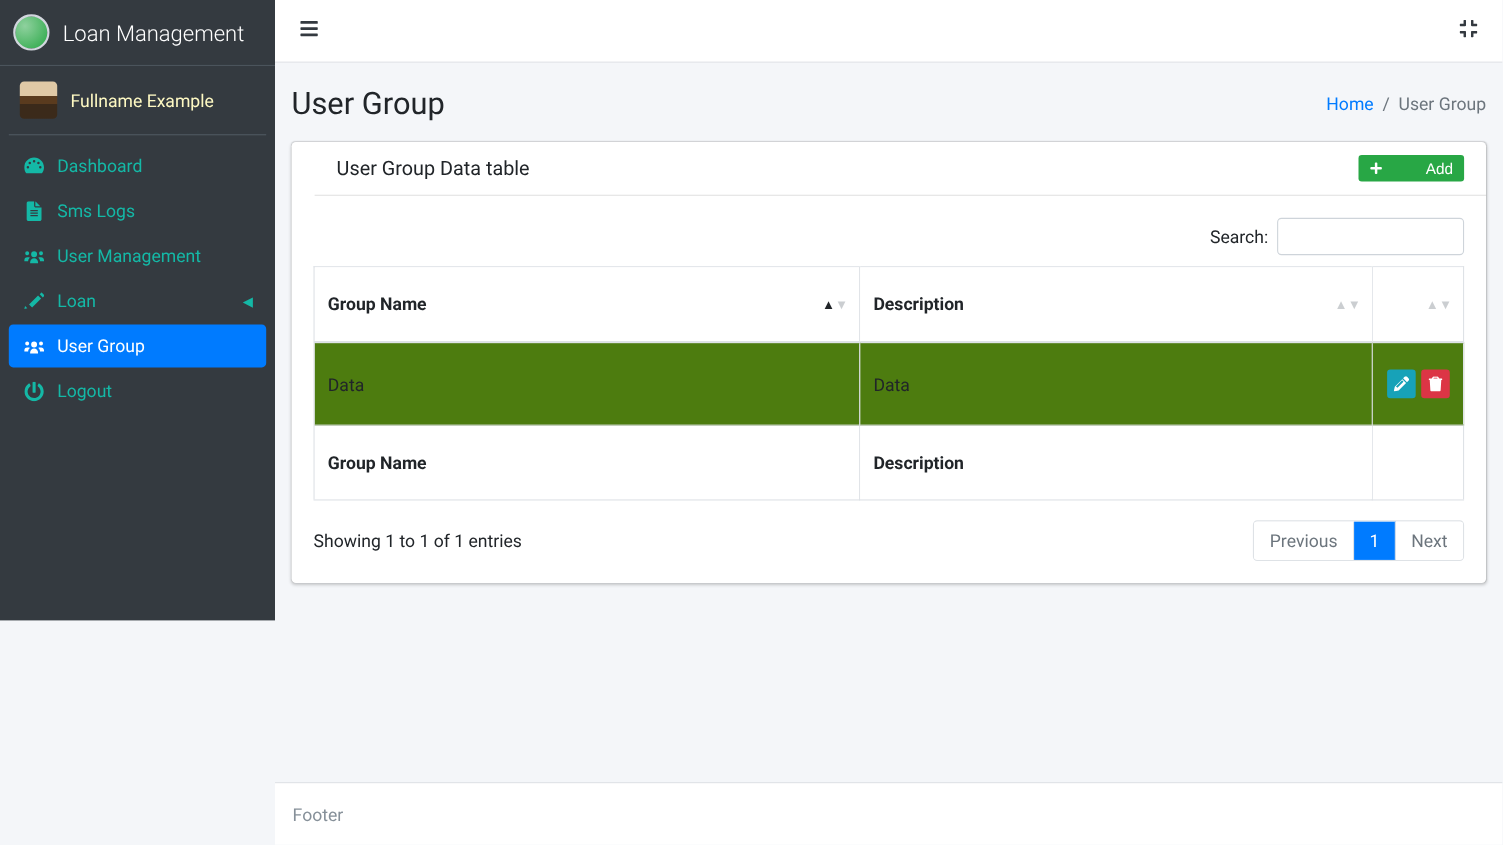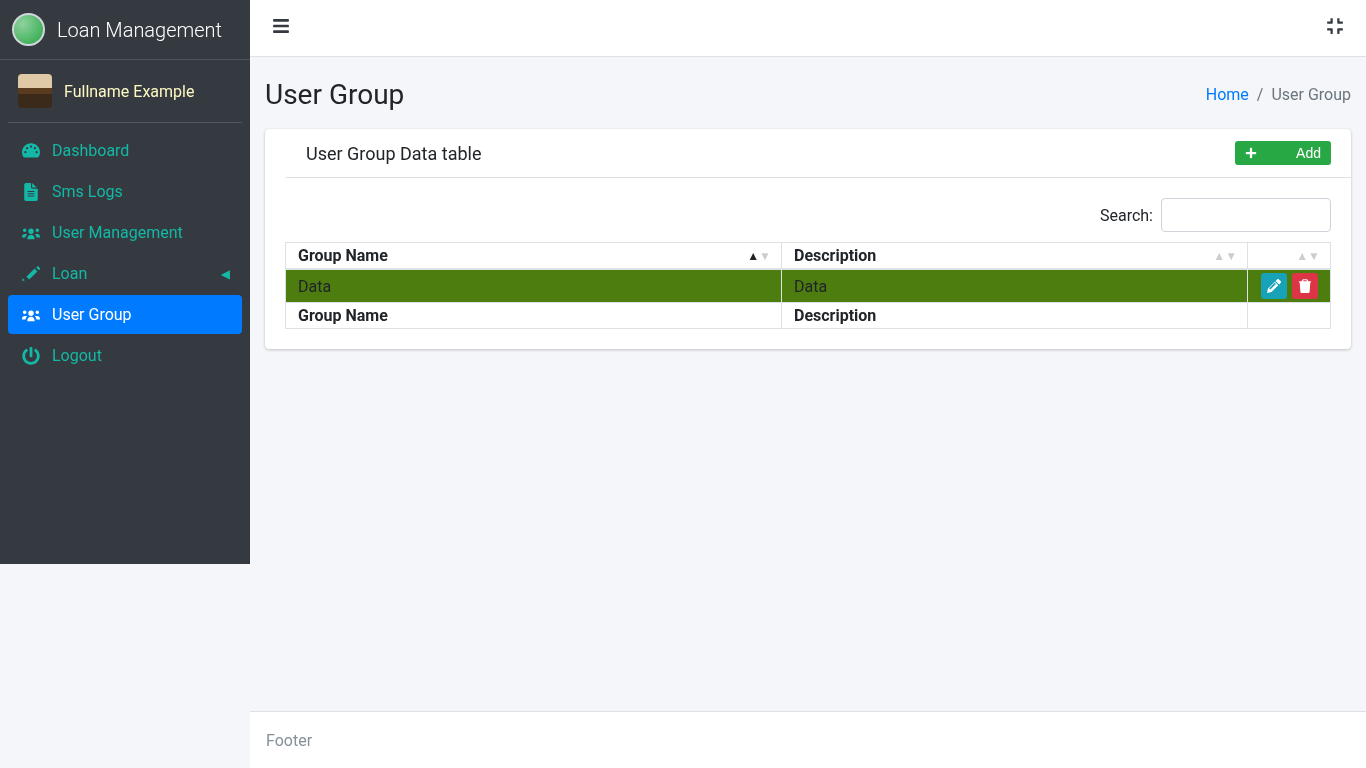--- a/index.html
+++ b/index.html
@@ -181,21 +181,21 @@
   padding: 4px 8px;
   font-size: 16px;
 }
 
 table.datatable {
   width: 100%;
   border-collapse: collapse;
   border: 1px solid #dee2e6;
 }
 .datatable th, .datatable td {
-  padding: 3px 12px;
+  padding: 24px 12px;
   text-align: left;
   border-bottom: 1px solid #dee2e6;
   border-right: 1px solid #dee2e6;
 }
 .datatable th:last-child, .datatable td:last-child { border-right: none; }
 .datatable thead th {
   background: #fff;
   font-weight: 700;
   border-bottom: 2px solid #dee2e6;
   position: relative;
@@ -433,19 +433,27 @@
             <th>
               <span>Description</span>
             </th>
             <th class="col-actions">
               <span></span>
             </th>
           </tr>
         </tfoot>
       </table>
 
+      <div class="dt-bottom">
+        <div class="dt-info">Showing 1 to 1 of 1 entries</div>
+        <div class="pagination">
+          <span class="page-item disabled">Previous</span>
+          <span class="page-item active">1</span>
+          <span class="page-item disabled">Next</span>
+        </div>
+      </div>
     </div>
   </div>
 </main>
 
 <footer class="footer">
   <div class="right">Footer</div>
 </footer>
 
 </body></html>

